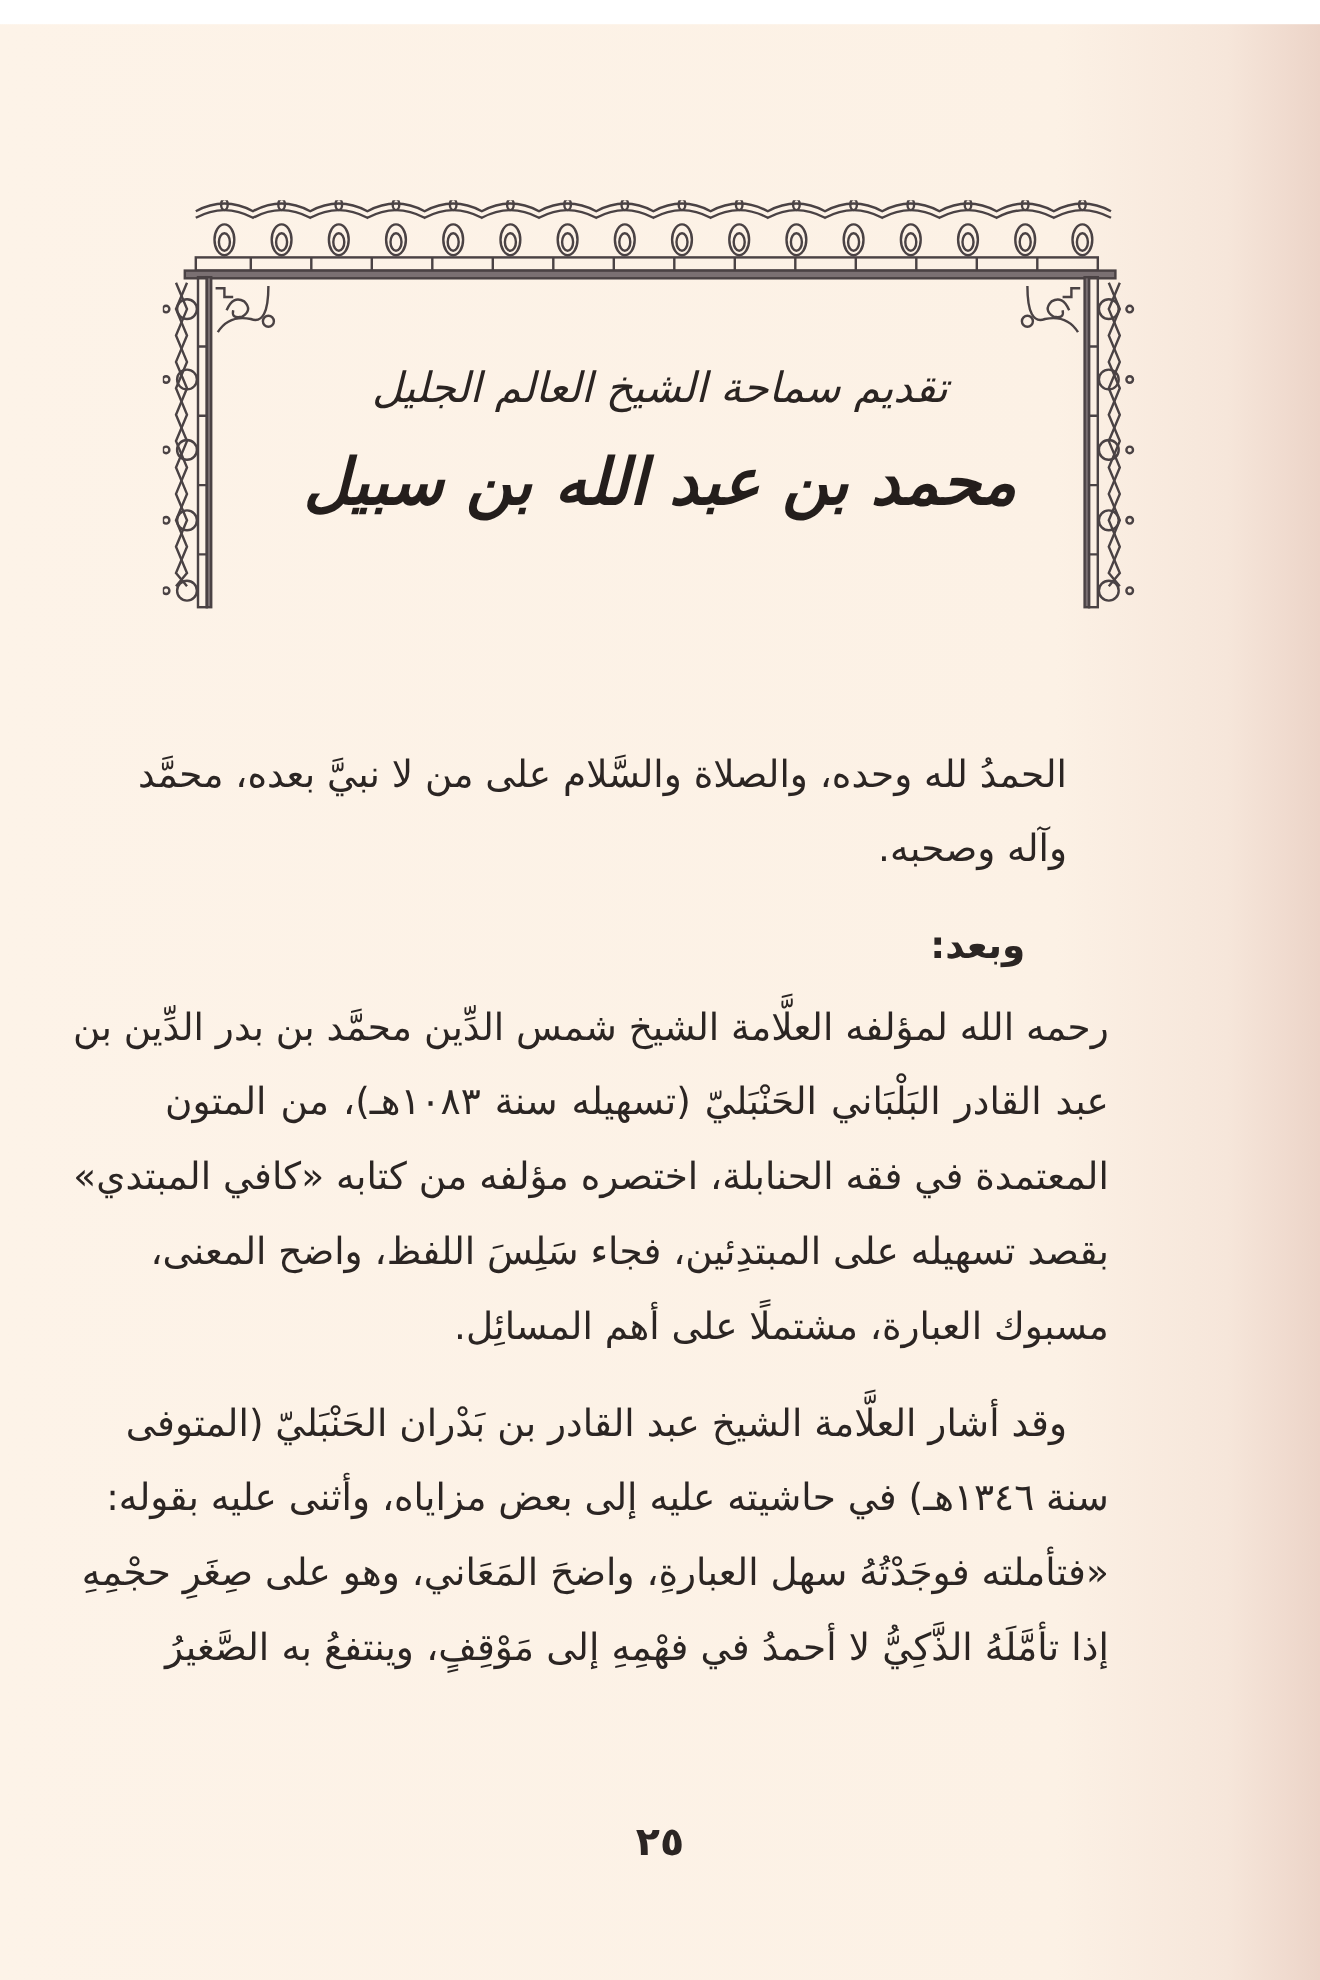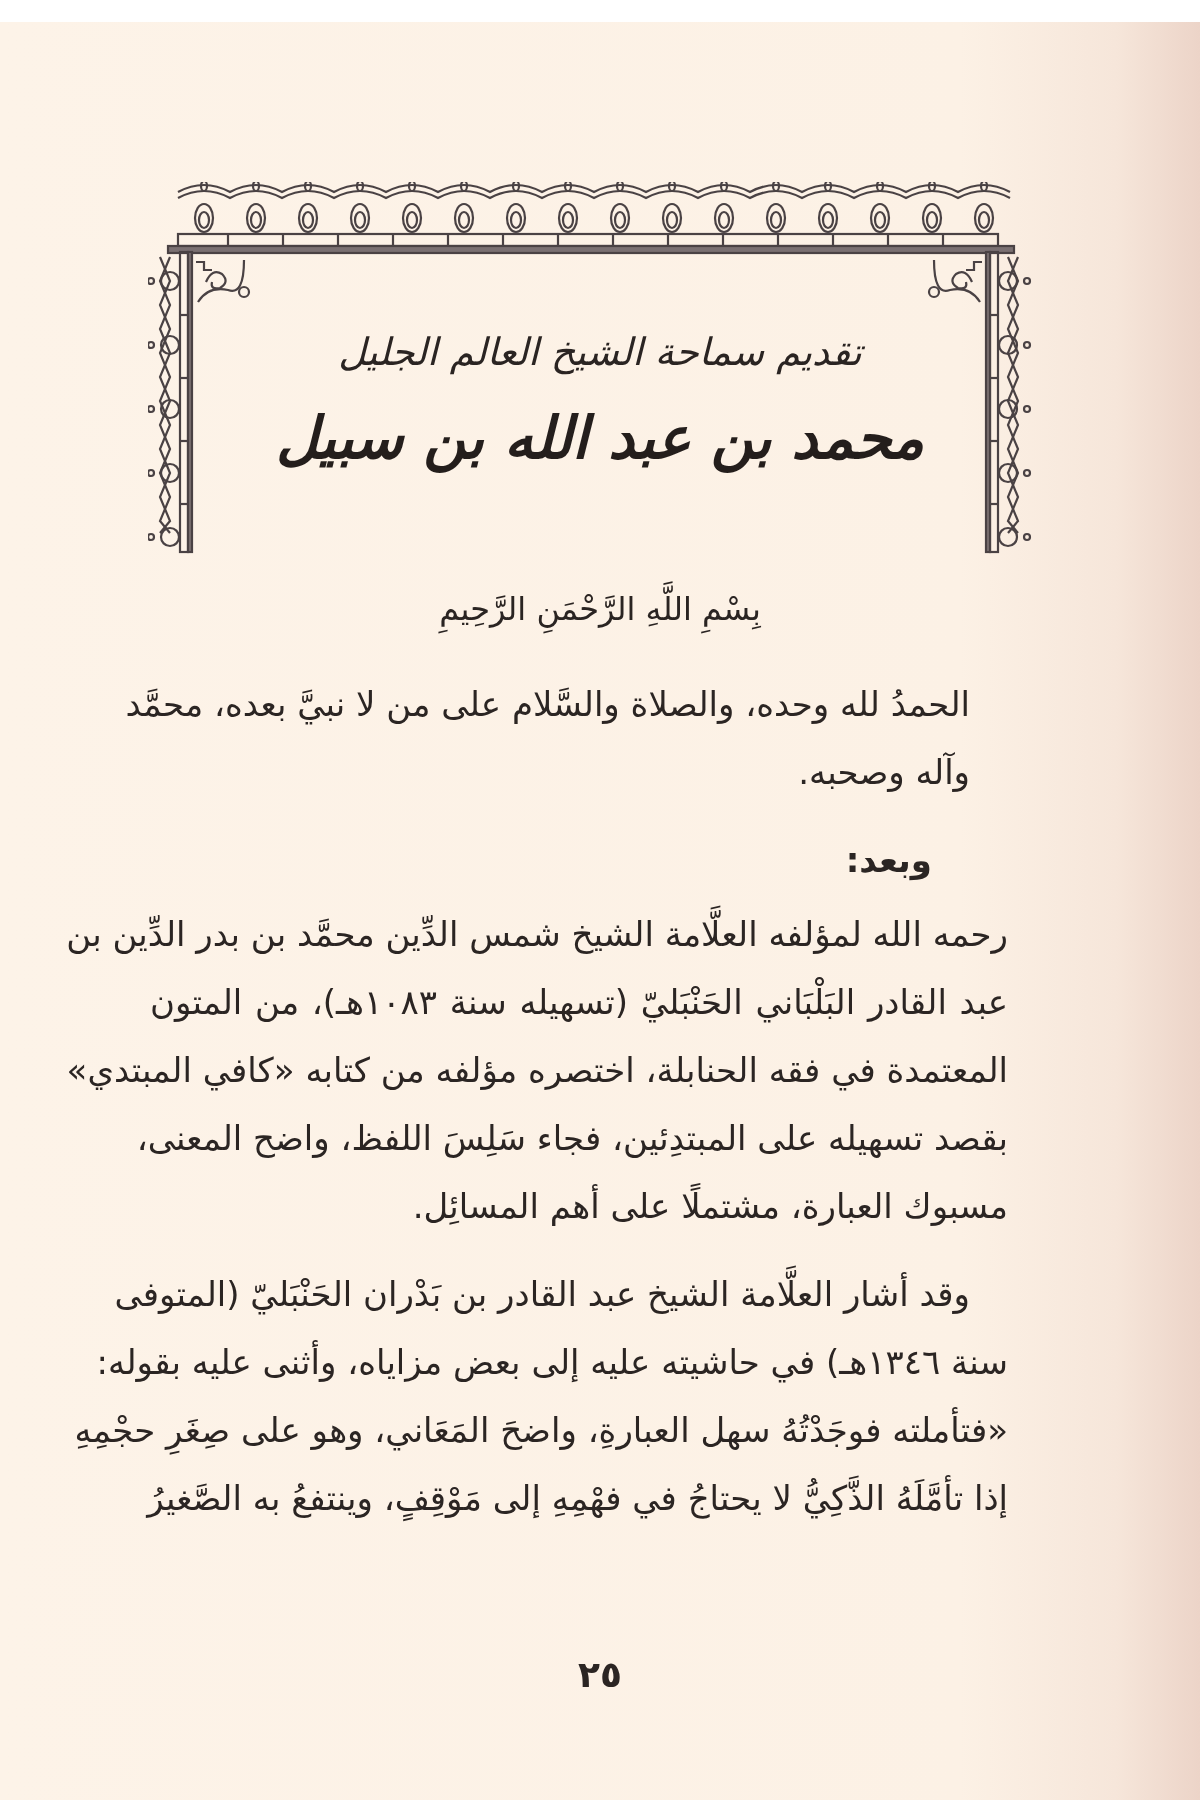--- a/index.html
+++ b/index.html
@@ -183,37 +183,36 @@
           <path d="M824 100 q -6 -14 -16 -8 q -8 8 2 14 q 10 2 8 -6"></path>
           <circle cx="786" cy="110" r="5"></circle>
         </g>
       </g>
     </svg>
   </div>
 
   <div class="heading-sub">تقديم سماحة الشيخ العالم الجليل</div>
   <div class="heading-main">محمد بن عبد الله بن سبيل</div>
 
-  <div class="basmala">بِسْمِ اللَّهِ الرَّحْمَنِ الرَّحِيمِ</div>
 
   <div class="body-text">
     <p class="para indent">
       <span class="line">الحمدُ لله وحده، والصلاة والسَّلام على من لا نبيَّ بعده، محمَّد</span>
       <span class="line last">وآله وصحبه.</span>
     </p>
     <span class="subhead" style="text-indent:38px;padding-right:38px;">وبعد:</span>
     <p class="para">
       <span class="line">رحمه الله لمؤلفه العلَّامة الشيخ شمس الدِّين محمَّد بن بدر الدِّين بن</span>
       <span class="line">عبد القادر البَلْبَاني الحَنْبَليّ (تسهيله سنة ١٠٨٣هـ)، من المتون</span>
       <span class="line">المعتمدة في فقه الحنابلة، اختصره مؤلفه من كتابه «كافي المبتدي»</span>
       <span class="line">بقصد تسهيله على المبتدِئين، فجاء سَلِسَ اللفظ، واضح المعنى،</span>
       <span class="line last">مسبوك العبارة، مشتملًا على أهم المسائِل.</span>
     </p>
     <p class="para">
       <span class="line" style="padding-right:38px;">وقد أشار العلَّامة الشيخ عبد القادر بن بَدْران الحَنْبَليّ (المتوفى</span>
       <span class="line">سنة ١٣٤٦هـ) في حاشيته عليه إلى بعض مزاياه، وأثنى عليه بقوله:</span>
       <span class="line">«فتأملته فوجَدْتُهُ سهل العبارةِ، واضحَ المَعَاني، وهو على صِغَرِ حجْمِهِ</span>
-      <span class="line">إذا تأمَّلَهُ الذَّكِيُّ لا يحتاجُ في فهْمِهِ إلى مَوْقِفٍ، وينتفعُ به الصَّغيرُ</span>
+      <span class="line">إذا تأمَّلَهُ الذَّكِيُّ لا أحمدُ في فهْمِهِ إلى مَوْقِفٍ، وينتفعُ به الصَّغيرُ</span>
     </p>
   </div>
 
   <div class="page-number">٢٥</div>
 </div>
 
 </body></html>

